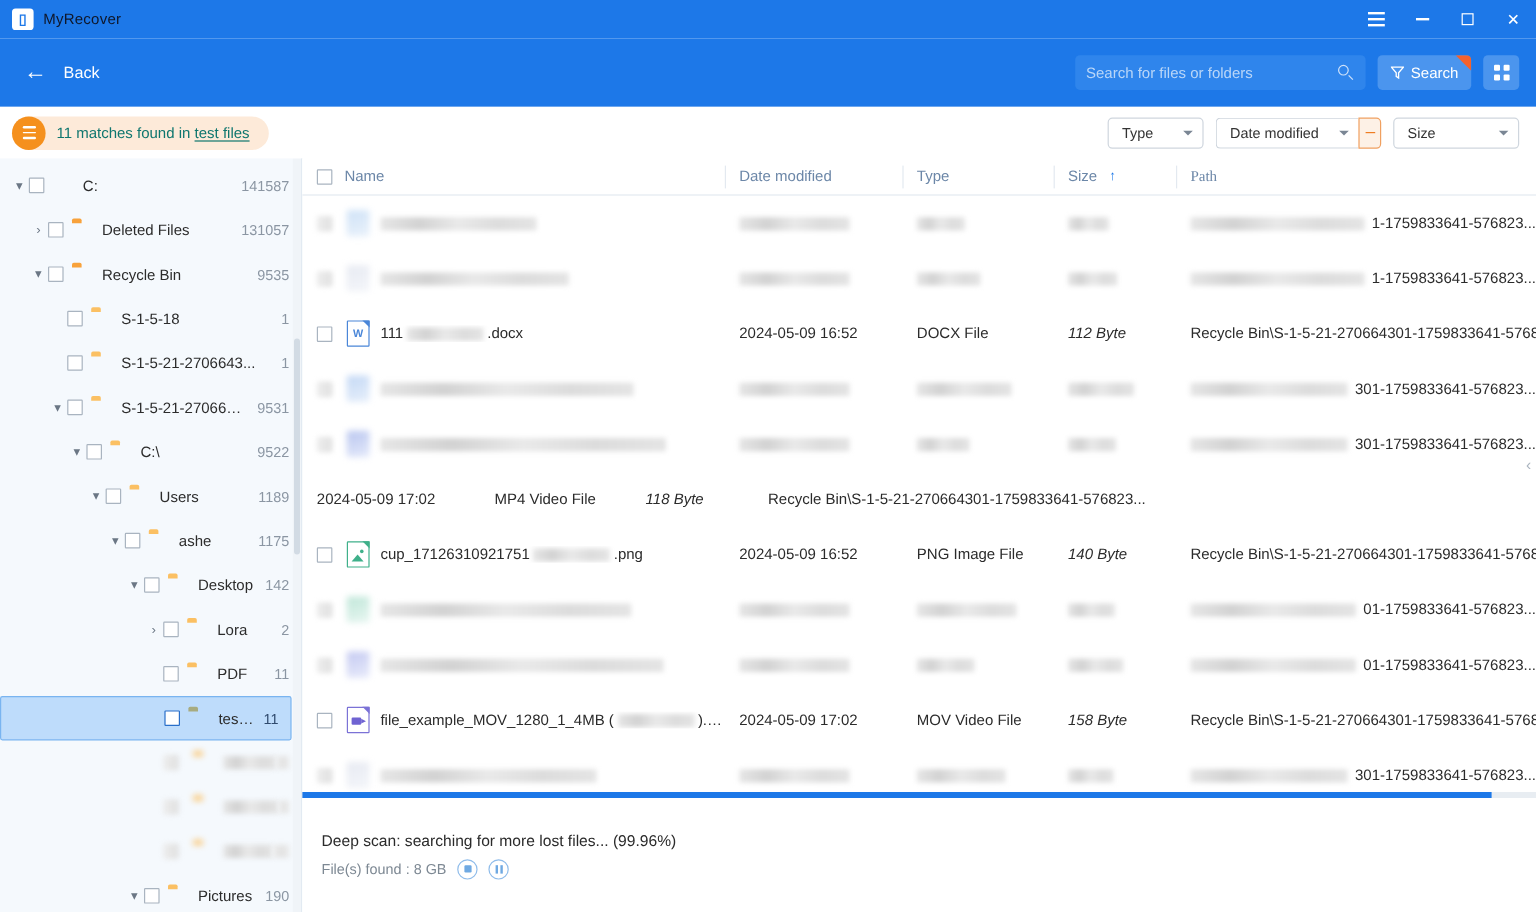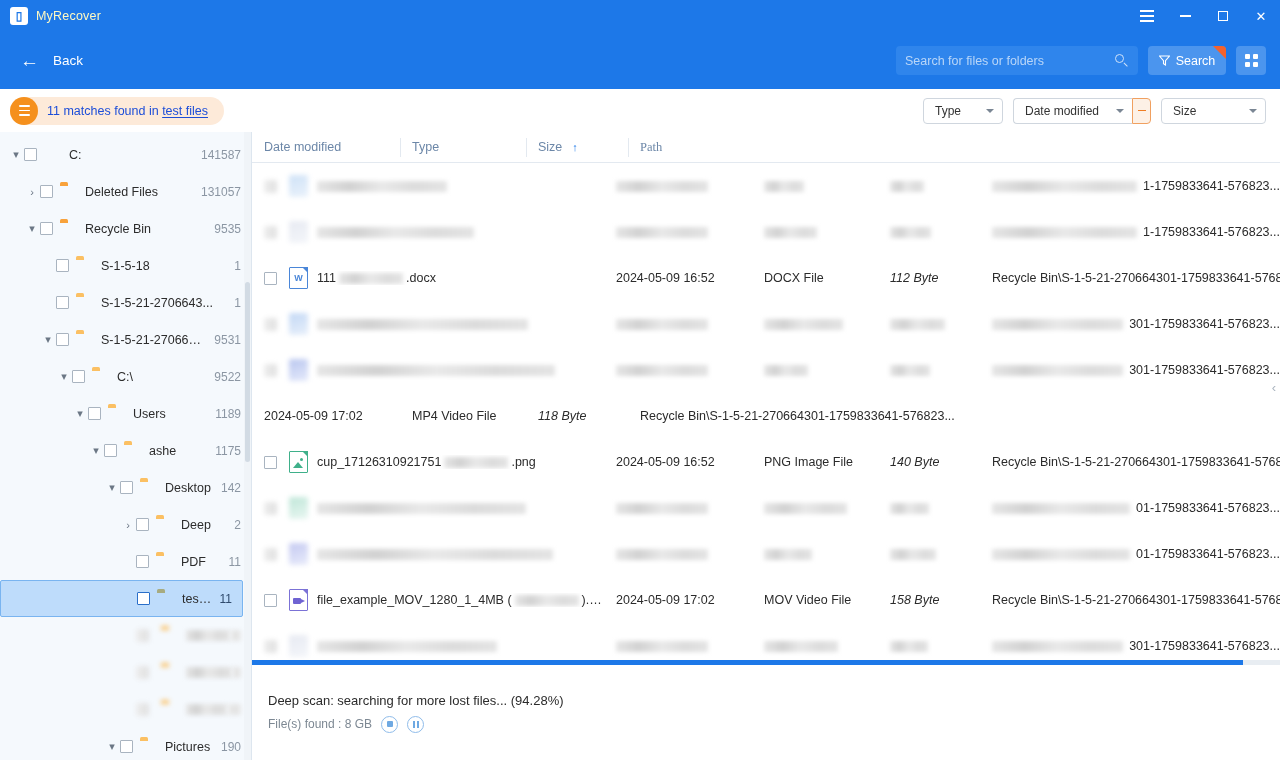--- a/index.html
+++ b/index.html
@@ -13,21 +13,21 @@
   
   .titlebar {
     height: 32px; background: #1d78e8; flex: 0 0 32px;
     display: flex; align-items: center; padding-left: 10px; position: relative;
   }
   .logo-box {
     width: 18px; height: 18px; background: #ffffff; border-radius: 3px;
     display: flex; align-items: center; justify-content: center; margin-right: 8px;
   }
   .logo-glyph { font-size: 12px; font-weight: bold; color: #1d78e8; line-height: 1; }
-  .app-title { color: #fef9c3; font-size: 12.5px; letter-spacing: .2px; }
+  .app-title { color: #0f172a; font-size: 12.5px; letter-spacing: .2px; }
   .win-controls { position: absolute; right: 0; top: 0; height: 32px; display: flex; align-items: center; }
   .win-btn {
     width: 38px; height: 32px; display: flex; align-items: center; justify-content: center;
     color: #ffffff; font-size: 13px; cursor: pointer;
   }
   .hamb { display: flex; flex-direction: column; gap: 3px; }
   .hamb span { display: block; width: 14px; height: 1.7px; background: #fff; }
   .mini { width: 11px; height: 1.7px; background: #fff; }
   .maxi { width: 10px; height: 10px; border: 1.7px solid #fff; }
 
@@ -84,21 +84,21 @@
   .match-pill {
     display: flex; align-items: center; gap: 9px; height: 28px;
     background: #fdead9; border-radius: 14px; padding: 0 16px 0 0; margin-left: -4px;
   }
   .match-icon {
     width: 28px; height: 28px; border-radius: 50%; background: #f5901d;
     display: flex; align-items: center; justify-content: center;
     flex-direction: column; gap: 2.5px;
   }
   .match-icon span { display: block; width: 11px; height: 1.8px; background: #fff; border-radius: 1px; }
-  .match-text { font-size: 12.5px; color: #1d4ed8; }
+  .match-text { font-size: 12.5px; color: #0f766e; }
   .match-text u { text-decoration-thickness: 1px; text-underline-offset: 2px; }
   .dropdowns { position: absolute; right: 14px; display: flex; align-items: center; gap: 10px; }
   .dd {
     height: 26px; border: 1px solid #cfd6de; border-radius: 4px; background: #fff;
     display: flex; align-items: center; justify-content: space-between;
     padding: 0 8px 0 11px; font-size: 12px; color: #333; cursor: pointer; gap: 8px;
   }
   .dd.type { width: 80px; }
   .dd.date { width: 119px; border-right: none; border-radius: 4px 0 0 4px; }
   .dd.size { width: 105px; }
@@ -405,21 +405,21 @@
             <span class="twisty">▾</span>
             <span class="chk"></span>
             <span class="ico"><span class="folder"></span></span>
             <span class="node-label">Desktop</span>
             <span class="node-count">142</span>
           </div>
           <div class="node" style="padding-left: 120px;">
             <span class="twisty">›</span>
             <span class="chk"></span>
             <span class="ico"><span class="folder"></span></span>
-            <span class="node-label">Deep</span>
+            <span class="node-label">Lora</span>
             <span class="node-count">2</span>
           </div>
           <div class="node" style="padding-left: 120px;">
             <span class="twisty"></span>
             <span class="chk"></span>
             <span class="ico"><span class="folder"></span></span>
             <span class="node-label">PDF</span>
             <span class="node-count">11</span>
           </div>
           <div class="node selected" style="padding-left: 120px;">
@@ -461,20 +461,24 @@
             <span class="node-count">190</span>
           </div>
         </div>
       <div class="sb-track">
         <div class="sb-thumb"></div>
       </div>
     </div>
 
     <div class="main">
       <div class="thead">
+        <div class="th c-name">
+          <span class="hchk"></span>
+          <span>Name</span>
+        </div>
         <div class="th c-date">
           <span>Date modified</span>
         </div>
         <div class="th c-type">
           <span>Type</span>
         </div>
         <div class="th c-size">
           <span>Size</span>
           <span class="sort-arrow">↑</span>
         </div>
@@ -705,21 +709,21 @@
             </div>
           </div>
         </div>
       <div class="edge-chevron">‹</div>
 
       <div class="bottom">
         <div class="progress">
           <div class="fill" id="pfill" style="width: 96.41%;"></div>
         </div>
         <div class="bottom-left">
-          <div class="scan-line">Deep scan: searching for more lost files... (94.28%)</div>
+          <div class="scan-line">Deep scan: searching for more lost files... (99.96%)</div>
           <div class="found-line">
             <span>File(s) found : 8 GB</span>
             <span class="cbtn">
                 <span class="sq"></span>
               </span>
             <span class="cbtn">
                 <span class="pp">
                   <i></i>
                   <i></i>
                 </span>

